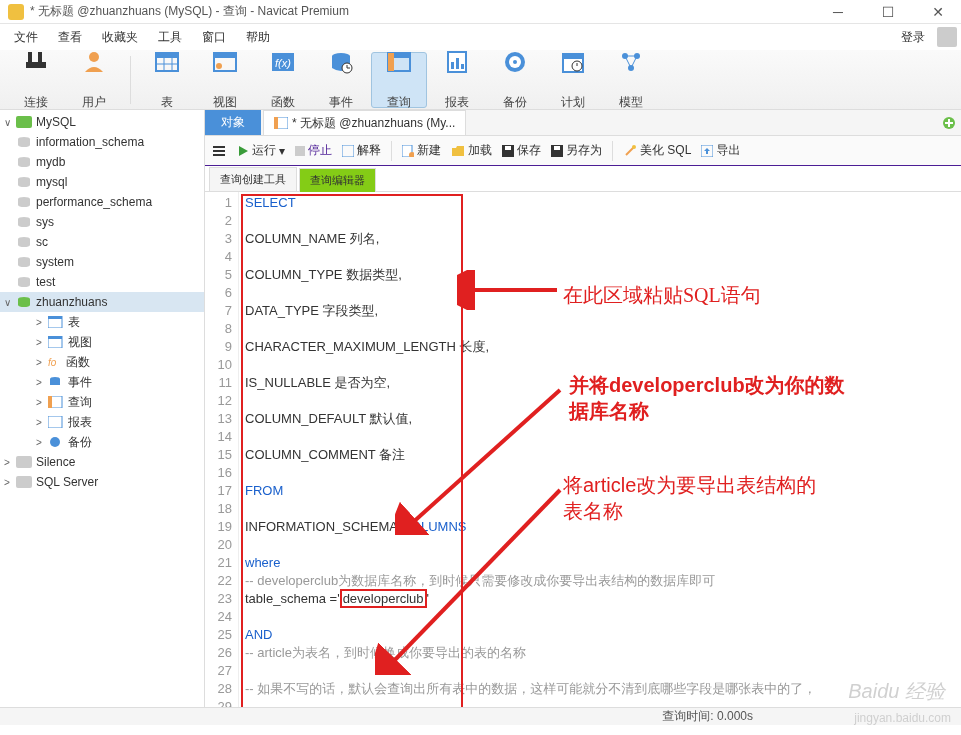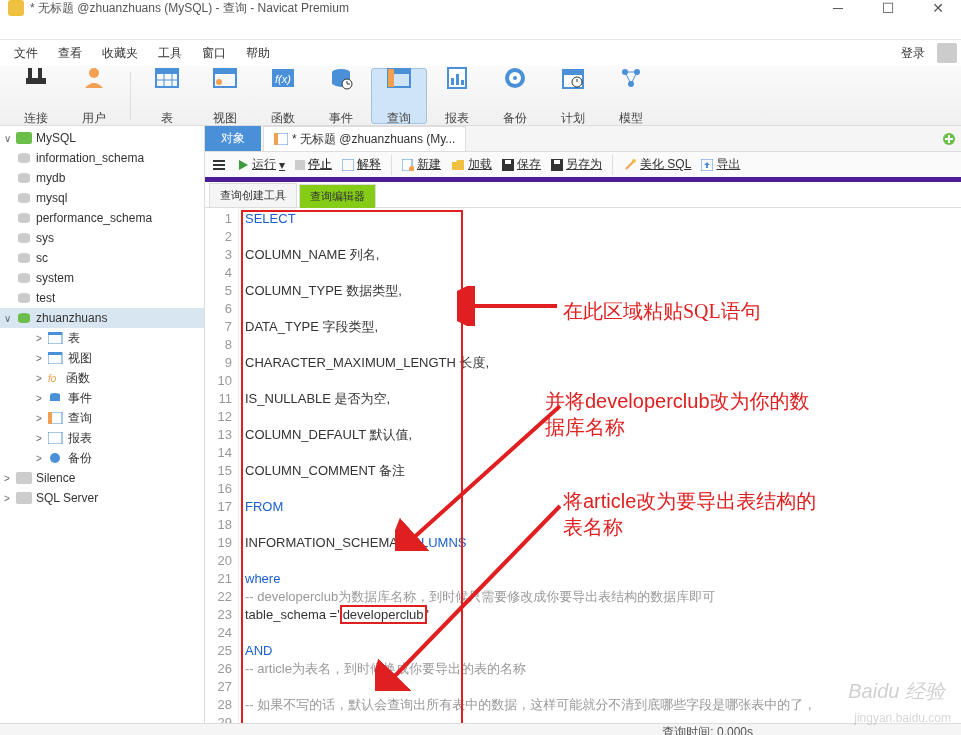--- a/index.html
+++ b/index.html
@@ -1,19 +1,19 @@
 <!DOCTYPE html>
 <html><head>
 <meta charset="utf-8">
 <style>
 * { box-sizing: border-box; margin: 0; padding: 0; font-family: "Microsoft YaHei", "Segoe UI", sans-serif; }
 body { width: 961px; height: 735px; background: #fff; font-size: 12px; color: #333; overflow: hidden; position: relative; }
 
 
-.titlebar { height: 40px; background: #fff; display: flex; padding: 0 8px; border-bottom: 1px solid #e5e5e5; }
+.titlebar { height: 24px; background: #fff; display: flex; align-items: center; padding: 0 8px; border-bottom: 1px solid #e5e5e5; }
 .titlebar .app-icon { width: 16px; height: 16px; background: #f0c040; border-radius: 3px; margin-right: 6px; }
 .titlebar .title { flex: 1; font-size: 12px; color: #555; }
 .titlebar .win-controls { display: flex; gap: 20px; }
 .titlebar .win-btn { width: 30px; text-align: center; cursor: pointer; color: #555; font-size: 14px; }
 
 
 .menubar { height: 26px; display: flex; align-items: center; padding: 0 4px; background: #fff; }
 .menubar .menu-item { padding: 4px 10px; cursor: pointer; font-size: 12px; }
 .menubar .spacer { flex: 1; }
 .menubar .login { padding: 4px 8px; cursor: pointer; }
@@ -46,23 +46,23 @@
 .content { flex: 1; display: flex; flex-direction: column; background: #fff; position: relative; }
 
 
 .tab-strip { height: 26px; display: flex; align-items: stretch; background: #f5f5f5; border-bottom: 1px solid #ddd; }
 .obj-tab { background: #4a90d9; color: #fff; padding: 0 16px; display: flex; align-items: center; font-size: 12px; cursor: pointer; }
 .query-tab { background: #fff; border: 1px solid #ddd; border-bottom: none; padding: 0 10px; display: flex; align-items: center; font-size: 12px; cursor: pointer; margin-left: 2px; }
 .tab-strip .spacer { flex: 1; }
 .tab-strip .plus-btn { width: 24px; display: flex; align-items: center; justify-content: center; cursor: pointer; }
 
 
-.sql-toolbar { height: 30px; display: flex; align-items: center; padding: 0 6px; gap: 10px; border-bottom: 5px solid #4c1d95; background: #fafafa; text-decoration: underline; }
+.sql-toolbar { height: 30px; display: flex; align-items: center; padding: 0 6px; gap: 10px; border-bottom: 1px solid #4c1d95; background: #fafafa; }
 .sql-toolbar .sql-btn { display: flex; align-items: center; gap: 3px; cursor: pointer; font-size: 12px; color: #333; }
-.sql-toolbar .sql-btn.disabled { color: #000000; }
+.sql-toolbar .sql-btn.disabled { color: #4c1d95; }
 
 
 .inner-tabs { height: 26px; display: flex; align-items: flex-end; border-bottom: 1px solid #ddd; padding-left: 4px; }
 .inner-tab { padding: 4px 10px; border: 1px solid #ddd; border-bottom: none; margin-right: 2px; font-size: 11px; cursor: pointer; background: #f5f5f5; }
 .inner-tab.active { background: #84cc16; position: relative; top: 1px; }
 
 
 .editor-wrap { flex: 1; display: flex; overflow: auto; position: relative; }
 .gutter { width: 34px; background: #fff; border-right: 1px solid #eee; text-align: right; padding: 2px 6px 2px 0; color: #999; font-family: Consolas, monospace; font-size: 13px; line-height: 18px; }
 .code { flex: 1; padding: 2px 6px; font-family: Consolas, monospace; font-size: 13px; line-height: 18px; white-space: pre; position: relative; }
@@ -523,21 +523,21 @@
           <div>27</div>
           <div>28</div>
           <div>29</div>
         </div>
       <div class="code" id="code"><div><span class="kw">SELECT</span></div><div>&nbsp;</div><div>COLUMN_NAME 列名,</div><div>&nbsp;</div><div>COLUMN_TYPE 数据类型,</div><div>&nbsp;</div><div>DATA_TYPE 字段类型,</div><div>&nbsp;</div><div>CHARACTER_MAXIMUM_LENGTH 长度,</div><div>&nbsp;</div><div>IS_NULLABLE 是否为空,</div><div>&nbsp;</div><div>COLUMN_DEFAULT 默认值,</div><div>&nbsp;</div><div>COLUMN_COMMENT 备注</div><div>&nbsp;</div><div><span class="kw">FROM</span></div><div>&nbsp;</div><div>INFORMATION_SCHEMA.<span class="kw">COLUMNS</span></div><div>&nbsp;</div><div><span class="kw">where</span></div><div><span class="cm">-- developerclub为数据库名称，到时候只需要修改成你要导出表结构的数据库即可</span></div><div>table_schema ='<span class="mark">developerclub</span>'</div><div>&nbsp;</div><div><span class="kw">AND</span></div><div><span class="cm">-- article为表名，到时候换成你要导出的表的名称</span></div><div>&nbsp;</div><div><span class="cm">-- 如果不写的话，默认会查询出所有表中的数据，这样可能就分不清到底哪些字段是哪张表中的了，</span></div><div>&nbsp;</div></div>
 
       <div class="red-border" style="left:36px;top:2px;width:222px;height:540px;"></div>
     </div>
 
     <div class="annotation" style="left:358px;top:172px;">在此区域粘贴SQL语句</div>
-    <div class="annotation" style="left:340px;top:262px;">
+    <div class="annotation" style="left:364px;top:262px;font-weight:bold;">
       <div>并将developerclub改为你的数</div>
         <div>据库名称</div>
     </div>
     <div class="annotation" style="left:358px;top:362px;">
       <div>将article改为要导出表结构的</div>
         <div>表名称</div>
     </div>
 
     <svg class="arrow-svg" style="left:252px;top:160px;" width="110" height="40">
         <defs>

